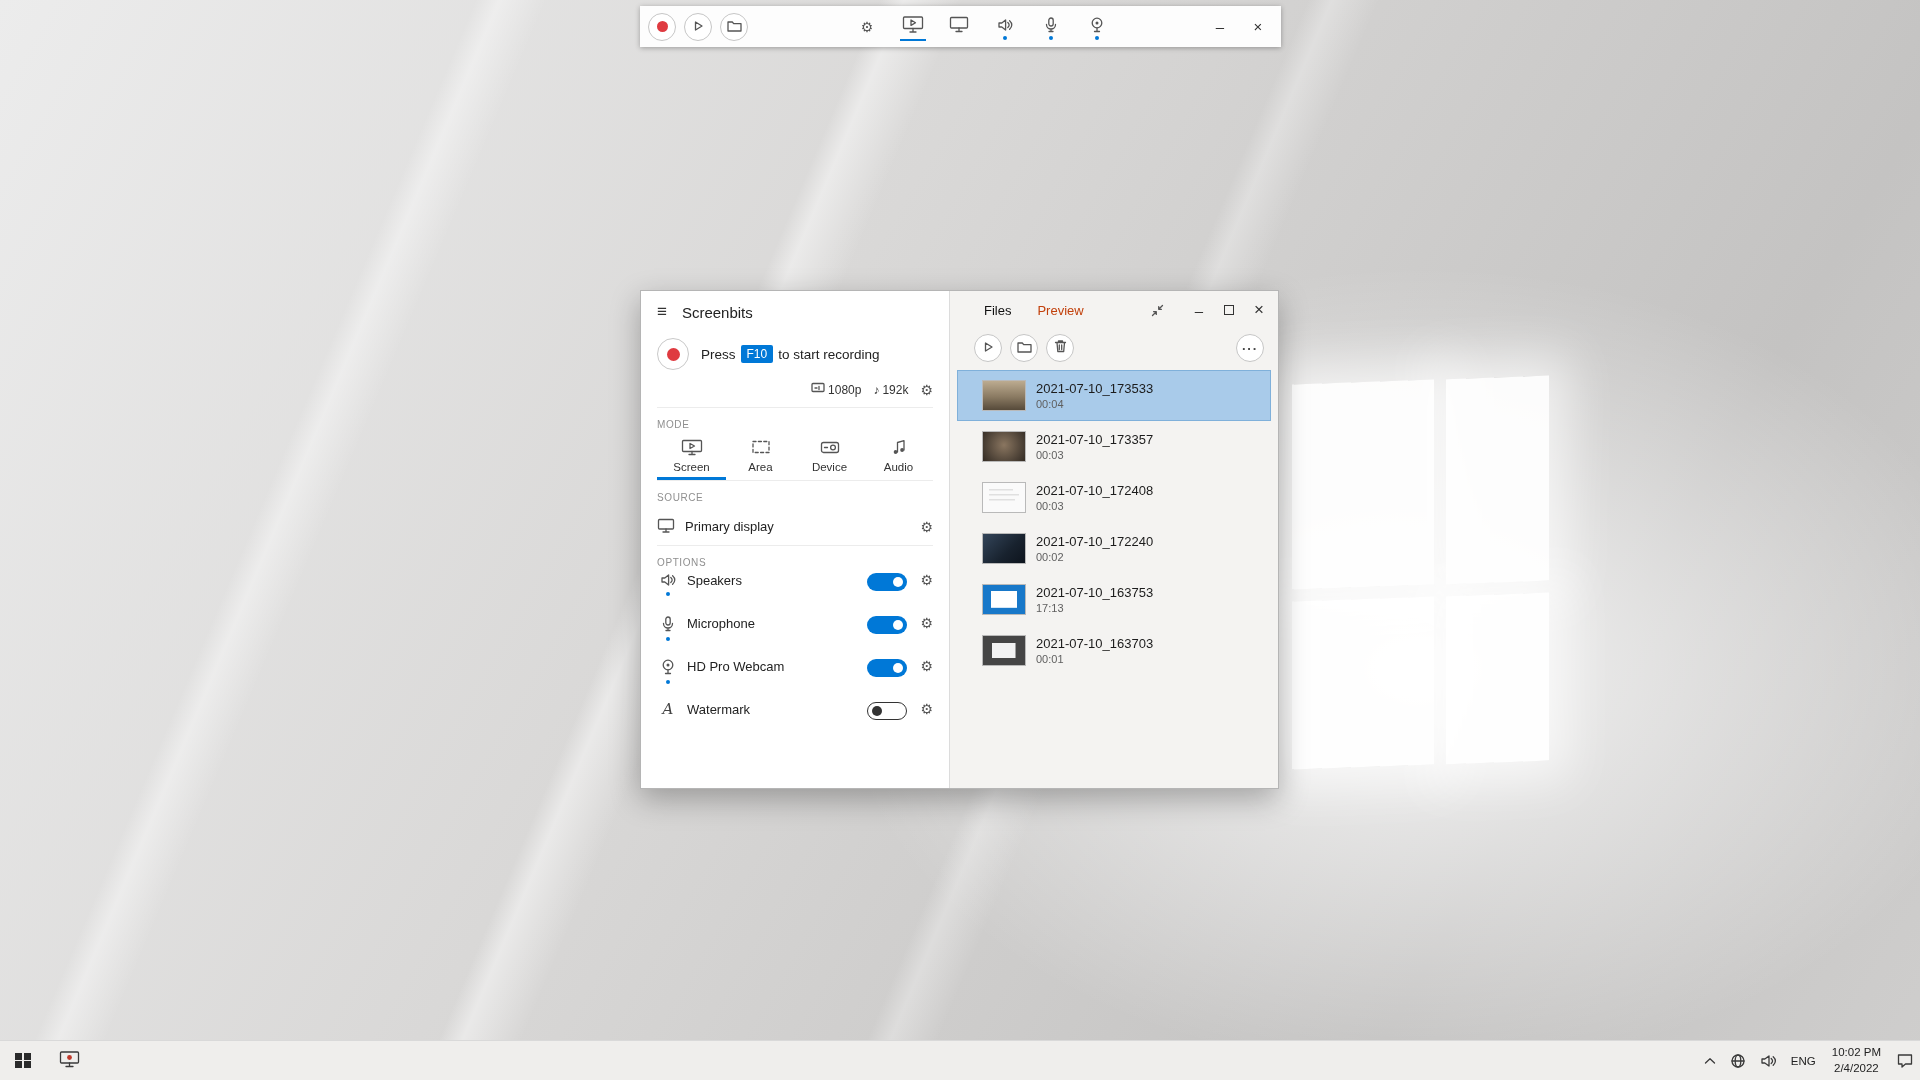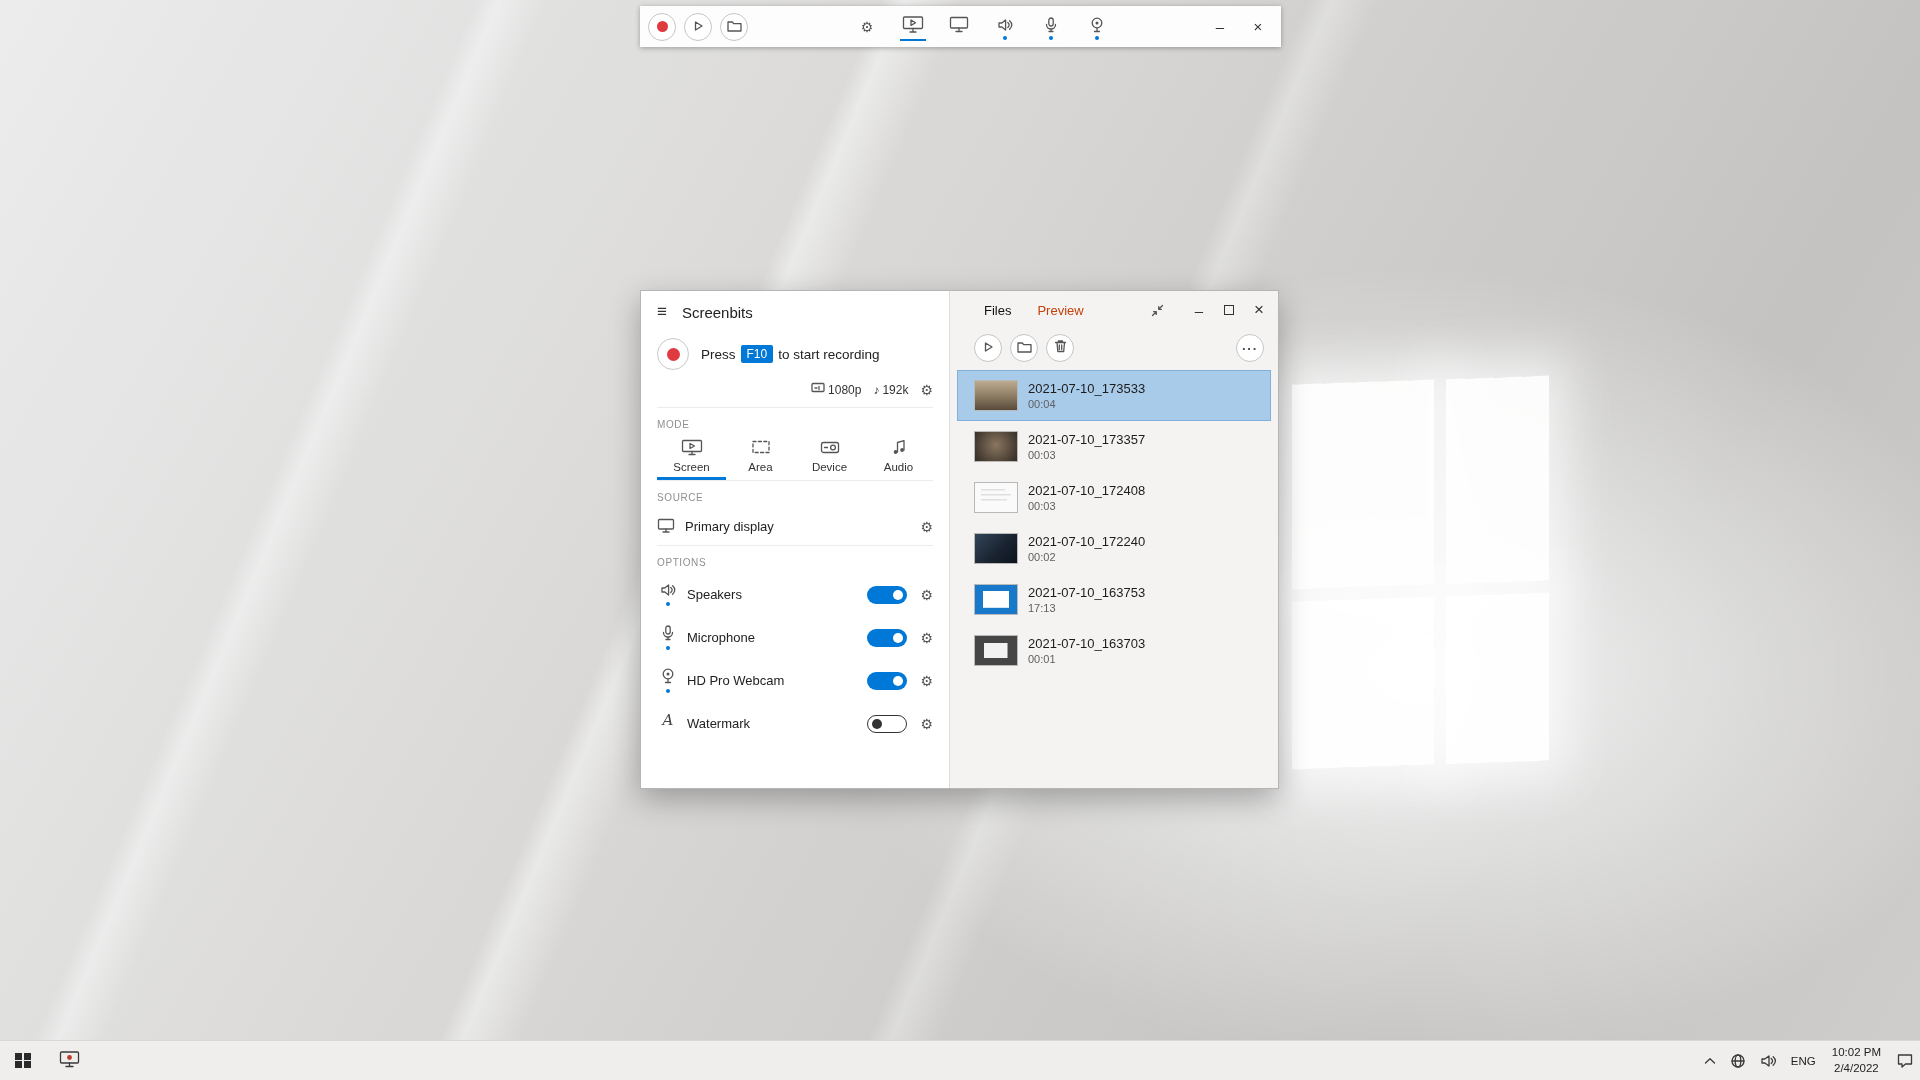--- a/index.html
+++ b/index.html
@@ -76,21 +76,21 @@
   .mode-tabs { display:flex; border-bottom:1px solid #ececec; }
   .mode-tab { width:69px; display:flex; flex-direction:column; align-items:center;
     gap:1px; padding:4px 0 7px; }
   .mode-tab.active { padding-bottom:4px; border-bottom:3px solid #0078d7; }
   .mt-label { font-size:11.5px; color:#333; }
 
   .source-row { display:flex; align-items:center; gap:10px; height:38px;
     border-bottom:1px solid #ececec; font-size:13px; color:#222; }
   .source-row .gear-glyph { margin-left:auto; }
 
-  .option-row { display:flex; align-items:center; height:43px; font-size:13px; color:#222; }
+  .option-row { display:flex; align-items:flex-start; height:43px; font-size:13px; color:#222; }
   .opt-icon { width:22px; display:flex; flex-direction:column; align-items:center; gap:2px; }
   .opt-icon .blue-dot.hidden { visibility:hidden; }
   .opt-label { margin-left:8px; }
   .option-row .toggle { margin-left:auto; }
   .option-row .gear-glyph { margin-left:13px; }
   .wm-glyph { font-family:"DejaVu Serif","Liberation Serif",serif; font-style:italic;
     font-size:15px; color:#444; line-height:1; }
 
   .toggle { width:40px; height:18px; border-radius:10px; position:relative; cursor:default; }
   .toggle.on { background:#0078d7; }
@@ -105,21 +105,21 @@
   .rp-tab { font-size:13px; color:#c2410c; cursor:default; }
   .rp-tab.active { color:#111; }
   .rp-controls { margin-left:auto; display:flex; align-items:center; padding-right:4px; }
   .rp-controls .win-btn.collapse { margin-right:12px; }
 
   .rp-actions { display:flex; align-items:center; gap:8px; padding:5px 14px 8px 24px; }
   .rp-actions .more-btn { margin-left:auto; font-size:13px; letter-spacing:1px;
     color:#444; font-weight:bold; }
 
   .file-list { flex:1; padding:0 7px; display:flex; flex-direction:column; }
-  .file-row { display:flex; align-items:center; gap:10px; padding:6px 16px;
+  .file-row { display:flex; align-items:center; gap:10px; padding:6px 24px;
     border:1px solid transparent; height:51px; }
   .file-row.selected { background:#a9cbea; border-color:#7fb0da; }
   .thumb { width:44px; height:31px; border:1px solid #b9b9b9; flex-shrink:0; }
   .t1 { background:linear-gradient(180deg,#bcab90 0%,#8a7a62 55%,#564a3a 100%); }
   .t2 { background:radial-gradient(circle at 50% 45%, #8a7660 0%, #4c4136 70%, #332b23 100%); }
   .t3 { background:linear-gradient(#e0e0e0,#e0e0e0) left 6px top 6px/24px 1.5px no-repeat,
         linear-gradient(#e0e0e0,#e0e0e0) left 6px top 11px/30px 1.5px no-repeat,
         linear-gradient(#e0e0e0,#e0e0e0) left 6px top 16px/26px 1.5px no-repeat,#fafafa; }
   .t4 { background:linear-gradient(135deg,#33455a 0%,#18222e 60%,#0d141d 100%); }
   .t5 { background:linear-gradient(#fff,#fff) center/62% 58% no-repeat,#1878c9; }

